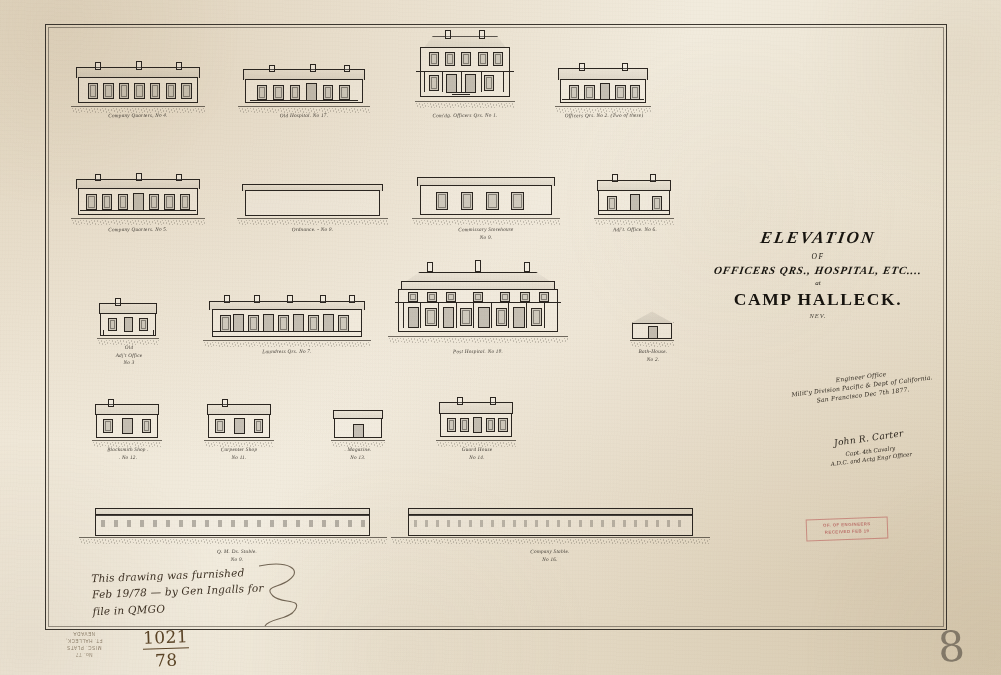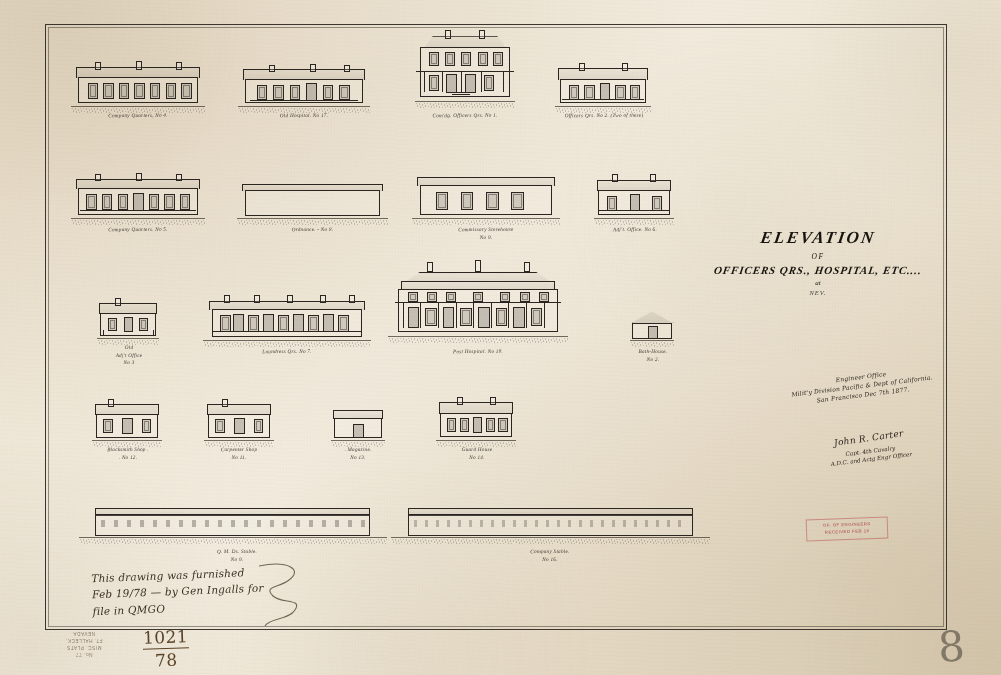--- a/index.html
+++ b/index.html
@@ -577,20 +577,21 @@
     </div>
   </div>
   <div class="lbl" style="left:495px;top:548px;width:110px;">Company Stable.
 No 16.</div>
 
   <div id="title-block">
     <div class="t1">ELEVATION</div>
     <div class="t-of">OF</div>
     <div class="t2">OFFICERS QRS., HOSPITAL, ETC....</div>
     <div class="t-at">at</div>
+    <div class="t3">CAMP HALLECK.</div>
     <div class="t4">NEV.</div>
   </div>
 
   <div id="office-block" class="script">Engineer Office
 Milit'y Division Pacific &amp; Dept of California.
 San Francisco  Dec 7th 1877.</div>
 
   <div id="signature-block">
     <span id="sig-name" class="script">John R. Carter</span>
     <span id="sig-rank" class="script">Capt. 4th Cavalry

